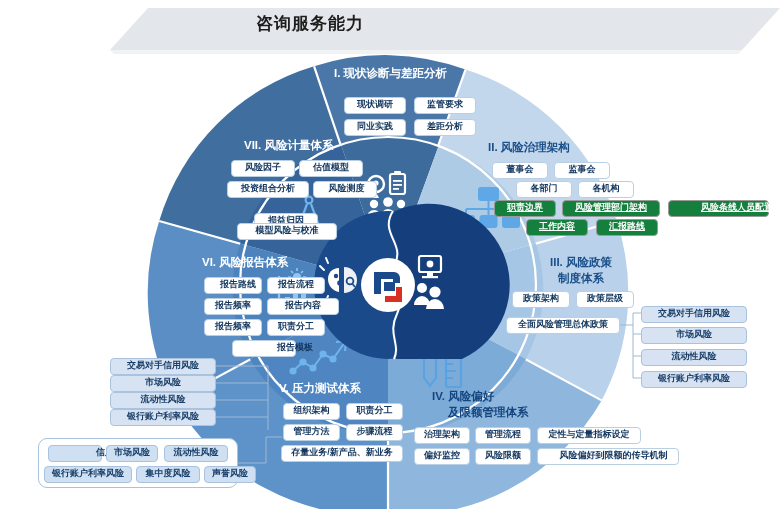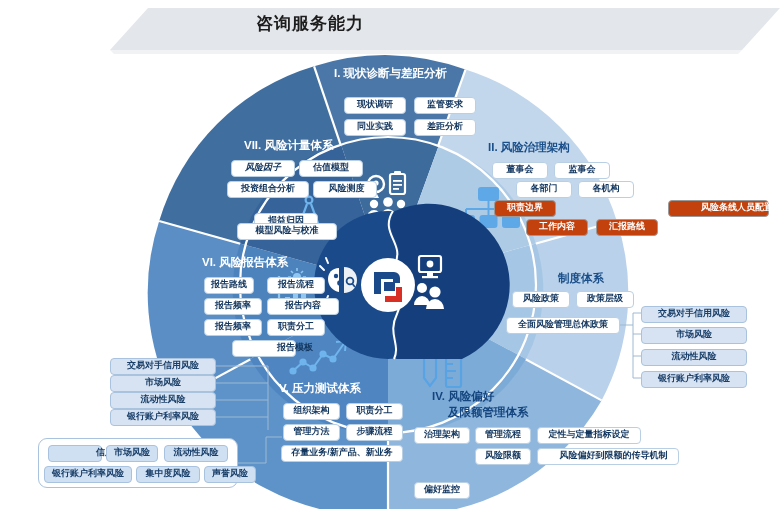--- a/index.html
+++ b/index.html
@@ -75,23 +75,24 @@
     color: #12365e;
     font-size: 9px;
     font-weight: bold;
     padding: 2px 5px 3px 5px;
     white-space: nowrap;
     box-sizing: border-box;
     line-height: 1.1;
     text-align: center;
   }
   .chip.gray {
-    background: #c2410c;
+    background: #15803d;
     border-color: #9a9a9a;
     color: #ffffff;
+    text-decoration: underline;
   }
   .chip.soft {
     background: #d7e3f2;
     border-color: #a9c2dd;
     color: #1a3f69;
   }
   .chip.softer {
     background: #cfe0f3;
     border-color: #a9c2dd;
     color: #1a3f69;
@@ -305,52 +306,54 @@
     <div class="chip" style="left:414px; top:97px; width:62px;">监管要求</div>
     <div class="chip" style="left:344px; top:119px; width:62px;">同业实践</div>
     <div class="chip" style="left:414px; top:119px; width:62px;">差距分析</div>
 
     <div class="sector-title dark-text" style="left:488px; top:140px;">II. 风险治理架构</div>
     <div class="chip" style="left:492px; top:162px; width:56px;">董事会</div>
     <div class="chip" style="left:554px; top:162px; width:56px;">监事会</div>
     <div class="chip" style="left:516px; top:181px; width:56px;">各部门</div>
     <div class="chip" style="left:578px; top:181px; width:56px;">各机构</div>
     <div class="chip gray" style="left:494px; top:200px; width:62px;">职责边界</div>
+    <div class="chip gray" style="left:562px; top:200px; width:98px;">风险管理部门架构</div>
     <div class="chip gray" style="left:668px; top:200px; width:101px;padding-left:32px;">风险条线人员配置</div>
     <div class="chip gray" style="left:526px; top:219px; width:62px;">工作内容</div>
     <div class="chip gray" style="left:596px; top:219px; width:62px;">汇报路线</div>
 
+    <div class="sector-title dark-text" style="left:526px; top:255px; text-align:center; width:110px;">III. 风险政策</div>
     <div class="sector-title dark-text" style="left:526px; top:271px; text-align:center; width:110px;">制度体系</div>
-    <div class="chip" style="left:512px; top:291px; width:58px;">风险政策</div>
+    <div class="chip" style="left:512px; top:291px; width:58px;">政策架构</div>
     <div class="chip" style="left:576px; top:291px; width:58px;">政策层级</div>
     <div class="chip" style="left:506px; top:317px; width:114px;">全面风险管理总体政策</div>
 
     <div class="chip soft" style="left:641px; top:306px; width:106px;">交易对手信用风险</div>
     <div class="chip soft" style="left:641px; top:327px; width:106px;">市场风险</div>
     <div class="chip soft" style="left:641px; top:349px; width:106px;">流动性风险</div>
     <div class="chip soft" style="left:641px; top:371px; width:106px;">银行账户利率风险</div>
 
     <div class="sector-title" style="left:432px; top:389px; color:#14457e;">IV. 风险偏好</div>
     <div class="sector-title" style="left:448px; top:405px; color:#14457e;">及限额管理体系</div>
     <div class="chip" style="left:414px; top:427px; width:56px;">治理架构</div>
     <div class="chip" style="left:475px; top:427px; width:56px;">管理流程</div>
     <div class="chip" style="left:537px; top:427px; width:104px;">定性与定量指标设定</div>
-    <div class="chip" style="left:414px; top:448px; width:56px;margin-top:34px;">偏好监控</div>
+    <div class="chip" style="left:414px; top:448px; width:56px;">偏好监控</div>
     <div class="chip" style="left:475px; top:448px; width:56px;">风险限额</div>
     <div class="chip" style="left:537px; top:448px; width:142px;padding-left:16px;">风险偏好到限额的传导机制</div>
 
     <div class="sector-title" style="left:279px; top:381px;">V. 压力测试体系</div>
     <div class="chip" style="left:283px; top:403px; width:57px;">组织架构</div>
     <div class="chip" style="left:346px; top:403px; width:57px;">职责分工</div>
     <div class="chip" style="left:283px; top:424px; width:57px;">管理方法</div>
     <div class="chip" style="left:346px; top:424px; width:57px;">步骤流程</div>
     <div class="chip" style="left:281px; top:445px; width:122px;">存量业务/新产品、新业务</div>
 
     <div class="sector-title" style="left:202px; top:255px;">VI. 风险报告体系</div>
-    <div class="chip" style="left:204px; top:277px; width:50px;">报告路线</div>
+    <div class="chip" style="left:204px; top:277px; width:58px;text-align:right;">报告路线</div>
     <div class="chip" style="left:267px; top:277px; width:58px;">报告流程</div>
     <div class="chip" style="left:204px; top:298px; width:58px;">报告频率</div>
     <div class="chip" style="left:267px; top:298px; width:72px;">报告内容</div>
     <div class="chip" style="left:204px; top:319px; width:58px;">报告频率</div>
     <div class="chip" style="left:267px; top:319px; width:58px;">职责分工</div>
     <div class="chip" style="left:232px; top:340px; width:64px;padding-left:44px;">报告模板</div>
 
     <div class="chip soft" style="left:110px; top:358px; width:106px;">交易对手信用风险</div>
     <div class="chip soft" style="left:110px; top:375px; width:106px;">市场风险</div>
     <div class="chip soft" style="left:110px; top:392px; width:106px;">流动性风险</div>
@@ -358,21 +361,21 @@
 
     <div class="group-box" style="left:38px; top:438px; width:200px; height:50px;"></div>
     <div class="chip softer" style="left:48px; top:445px; width:52px;padding-left:47px;">信用风险</div>
     <div class="chip softer" style="left:106px; top:445px; width:52px;">市场风险</div>
     <div class="chip softer" style="left:164px; top:445px; width:64px;">流动性风险</div>
     <div class="chip softer" style="left:44px; top:466px; width:88px;">银行账户利率风险</div>
     <div class="chip softer" style="left:136px; top:466px; width:64px;">集中度风险</div>
     <div class="chip softer" style="left:204px; top:466px; width:52px;">声誉风险</div>
 
     <div class="sector-title" style="left:244px; top:138px;">VII. 风险计量体系</div>
-    <div class="chip" style="left:231px; top:160px; width:64px;font-style:italic;">风险因子</div>
+    <div class="chip" style="left:231px; top:160px; width:64px;">风险因子</div>
     <div class="chip" style="left:299px; top:160px; width:64px;">估值模型</div>
     <div class="chip" style="left:227px; top:181px; width:82px;">投资组合分析</div>
     <div class="chip" style="left:313px; top:181px; width:64px;padding-left:8px;">风险测度</div>
     <div class="chip" style="left:254px; top:202px; width:64px;margin-top:11px;">损益归因</div>
     <div class="chip" style="left:237px; top:223px; width:100px;">模型风险与校准</div>
 
   </div>
 </div>
 
 </body></html>

